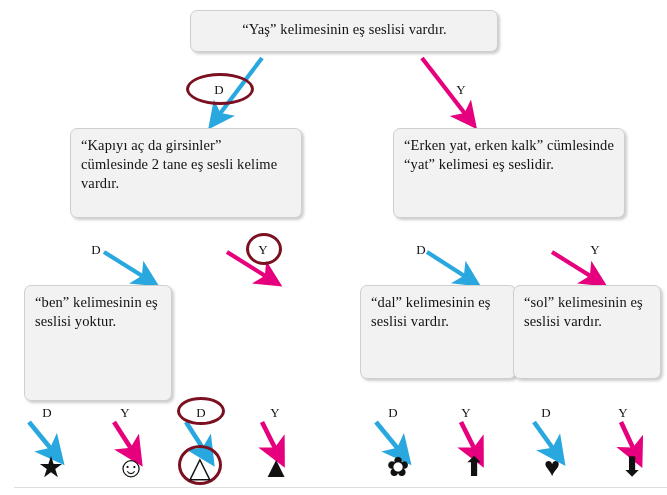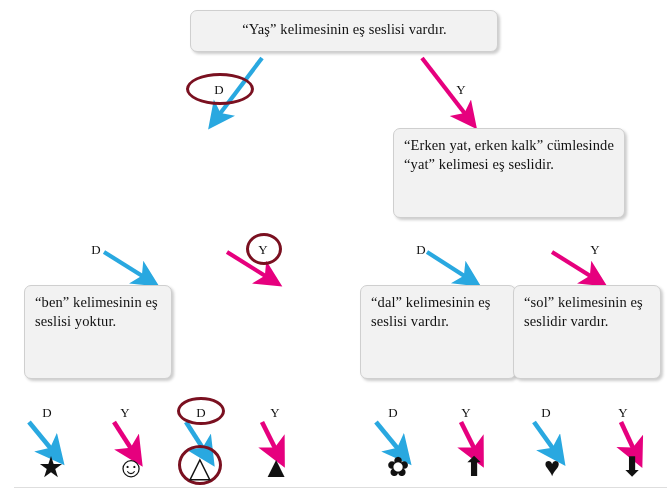--- a/index.html
+++ b/index.html
@@ -110,36 +110,39 @@
     <line x1="447" y1="422" x2="461" y2="450" stroke="#e6007e" stroke-width="4.6" marker-end="url(#mk-pink)"></line>
 
     <line x1="520" y1="422" x2="540" y2="450" stroke="#29a8e0" stroke-width="4.6" marker-end="url(#mk-blue)"></line>
     <line x1="607" y1="422" x2="620" y2="450" stroke="#e6007e" stroke-width="4.6" marker-end="url(#mk-pink)"></line>
   </svg>
 
   <div class="node root" style="left:176px; top:10px; width:308px; height:42px;">
     <span>“Yaş” kelimesinin eş seslisi vardır.</span>
   </div>
 
+  <div class="node" style="left:56px; top:128px; width:232px; height:90px;">
+    <span>“Kapıyı aç da girsinler” cümlesinde 2 tane eş sesli kelime vardır.</span>
+  </div>
 
   <div class="node" style="left:379px; top:128px; width:232px; height:90px;">
     <span>“Erken yat, erken kalk” cümlesinde “yat” kelimesi eş seslidir.</span>
   </div>
 
-  <div class="node" style="left:10px; top:285px; width:148px; height:94px;">
+  <div class="node" style="left:10px; top:285px; width:148px; height:116px;">
     <span>“ben” kelimesinin eş seslisi yoktur.</span>
   </div>
 
 
   <div class="node" style="left:346px; top:285px; width:156px; height:94px;">
     <span>“dal” kelimesinin eş seslisi vardır.</span>
   </div>
 
   <div class="node" style="left:499px; top:285px; width:148px; height:94px;">
-    <span>“sol” kelimesinin eş seslidir vardır.</span>
+    <span>“sol” kelimesinin eş seslisi vardır.</span>
   </div>
 
   <div class="label" style="left:196px; top:82px;">D</div>
   <div class="label" style="left:438px; top:82px;">Y</div>
 
   <div class="label" style="left:73px; top:242px;">D</div>
   <div class="label" style="left:240px; top:242px;">Y</div>
 
   <div class="label" style="left:398px; top:242px;">D</div>
   <div class="label" style="left:572px; top:242px;">Y</div>

